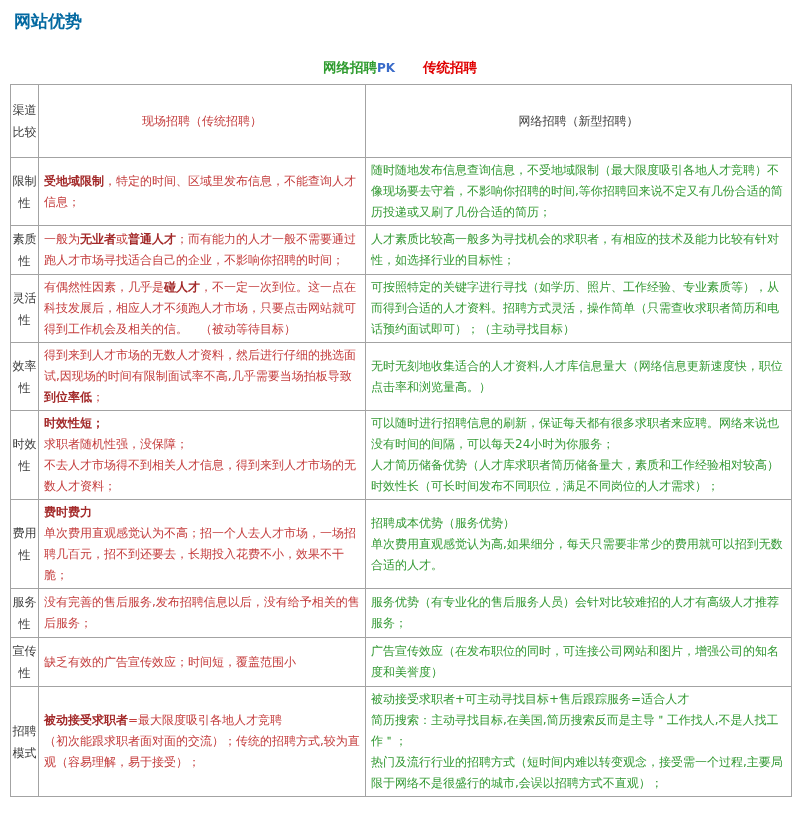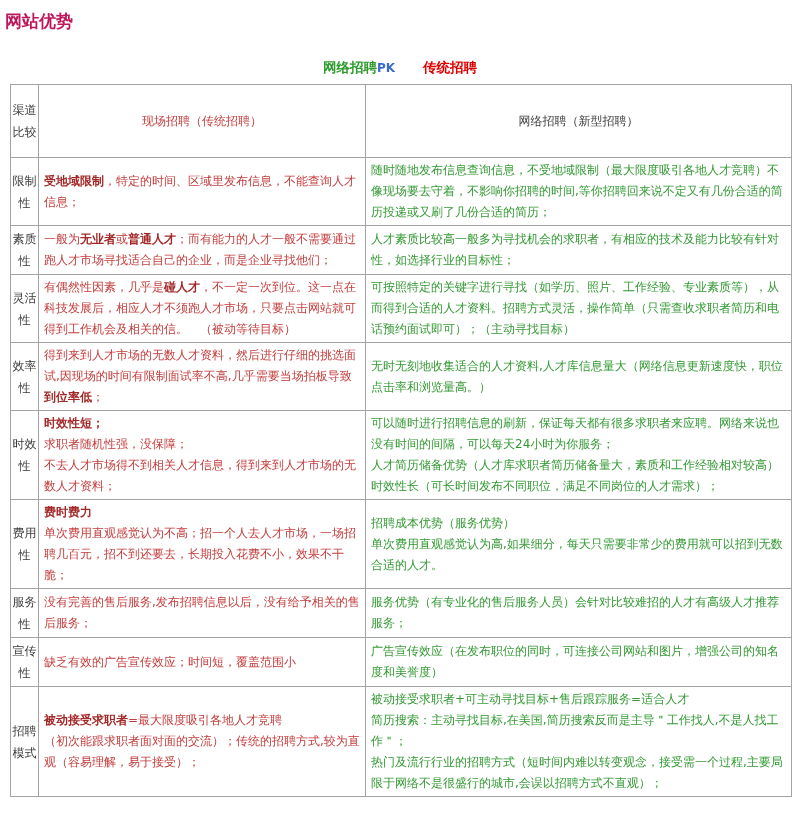--- a/index.html
+++ b/index.html
@@ -1,23 +1,23 @@
 <!DOCTYPE html>
 <html><head>
 <meta charset="utf-8">
 <style>
   * { box-sizing: border-box; }
   html, body { margin: 0; padding: 0; background: #ffffff; }
   body { width: 800px; font-family: "DejaVu Sans", "Liberation Sans", sans-serif; }
 
   .page-title {
-    margin: 10px 0 0 5px;
+    margin: 10px 0 0 14px;
     font-size: 17px;
     font-weight: bold;
-    color: #be185d;
+    color: #0369a1;
     font-family: Liberation Serif, serif;
   }
 
   .comparison-heading {
     margin-top: 26px;
     text-align: center;
     font-size: 13.5px;
     font-weight: bold;
   }
   .heading-online { color: #2e9b2e; }
@@ -84,21 +84,21 @@
         <td class="cell-left">
           <div class="line"><span class="bold">受地域限制</span><span>，特定的时间、区域里发布信息，不能查询人才信息；</span></div>
         </td>
         <td class="cell-right">
           <div class="line"><span>随时随地发布信息查询信息，不受地域限制（最大限度吸引各地人才竞聘）不像现场要去守着，不影响你招聘的时间,等你招聘回来说不定又有几份合适的简历投递或又刷了几份合适的简历；</span></div>
         </td>
       </tr>
       <tr>
         <td class="label-cell">素质性</td>
         <td class="cell-left">
-          <div class="line"><span>一般为</span><span class="bold">无业者</span><span>或</span><span class="bold">普通人才</span><span>；而有能力的人才一般不需要通过跑人才市场寻找适合自己的企业，而是企业寻找他们；</span></div>
+          <div class="line"><span>一般为</span><span class="bold">无业者</span><span>或</span><span class="bold">普通人才</span><span>；而有能力的人才一般不需要通过跑人才市场寻找适合自己的企业，不影响你招聘的时间；</span></div>
         </td>
         <td class="cell-right">
           <div class="line"><span>人才素质比较高一般多为寻找机会的求职者，有相应的技术及能力比较有针对性，如选择行业的目标性；</span></div>
         </td>
       </tr>
       <tr>
         <td class="label-cell">灵活性</td>
         <td class="cell-left">
           <div class="line"><span>有偶然性因素，几乎是</span><span class="bold">碰人才</span><span>，不一定一次到位。这一点在科技发展后，相应人才不须跑人才市场，只要点击网站就可得到工作机会及相关的信。　（被动等待目标）</span></div>
         </td>

